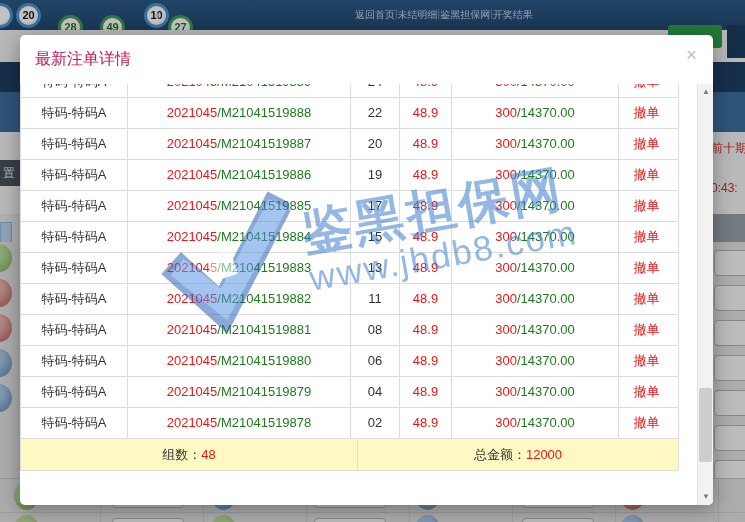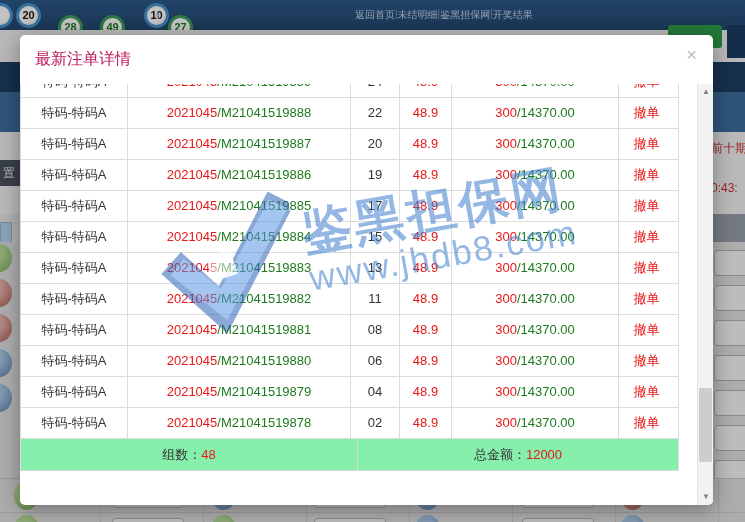--- a/index.html
+++ b/index.html
@@ -70,21 +70,21 @@
   .trow > div { border-right:1px solid #dcdcdc; overflow:hidden; white-space:nowrap; }
   .trow > div:last-child { border-right:none; }
   .col-type { width:107px; }
   .col-order { width:223px; }
   .col-num { width:49px; }
   .col-odds { width:52px; }
   .col-amt { width:167px; }
   .col-cancel { width:55px; cursor:pointer; }
   .red { color:#e81717; }
   .green { color:#1e7a1e; }
-  .tfoot { display:flex; height:32px; line-height:31px; border-bottom:1px solid #dcdcdc; font-size:13px; color:#333; text-align:center; background:#86efac; }
+  .tfoot { display:flex; height:32px; line-height:31px; border-bottom:1px solid #dcdcdc; font-size:13px; color:#333; text-align:center; background:#fef9c3; }
   .f-left { width:337px; border-right:1px solid #dcdcdc; }
   .f-right { flex:1; }
 
   
   .sbar { position:absolute; left:677px; top:49px; width:16px; height:421px; background:#f2f2f2; border-left:1px solid #e3e3e3; }
   .sbar .arrow { position:absolute; left:0; width:16px; height:16px; font-size:8px; color:#7d7d7d; text-align:center; line-height:16px; cursor:pointer; }
   .sbar .up { top:0; }
   .sbar .down { bottom:0; }
   .sbar .thumb { position:absolute; left:1px; top:304px; width:13px; height:74px; background:#cdcdcd; border-radius:2px; cursor:pointer; }
 

